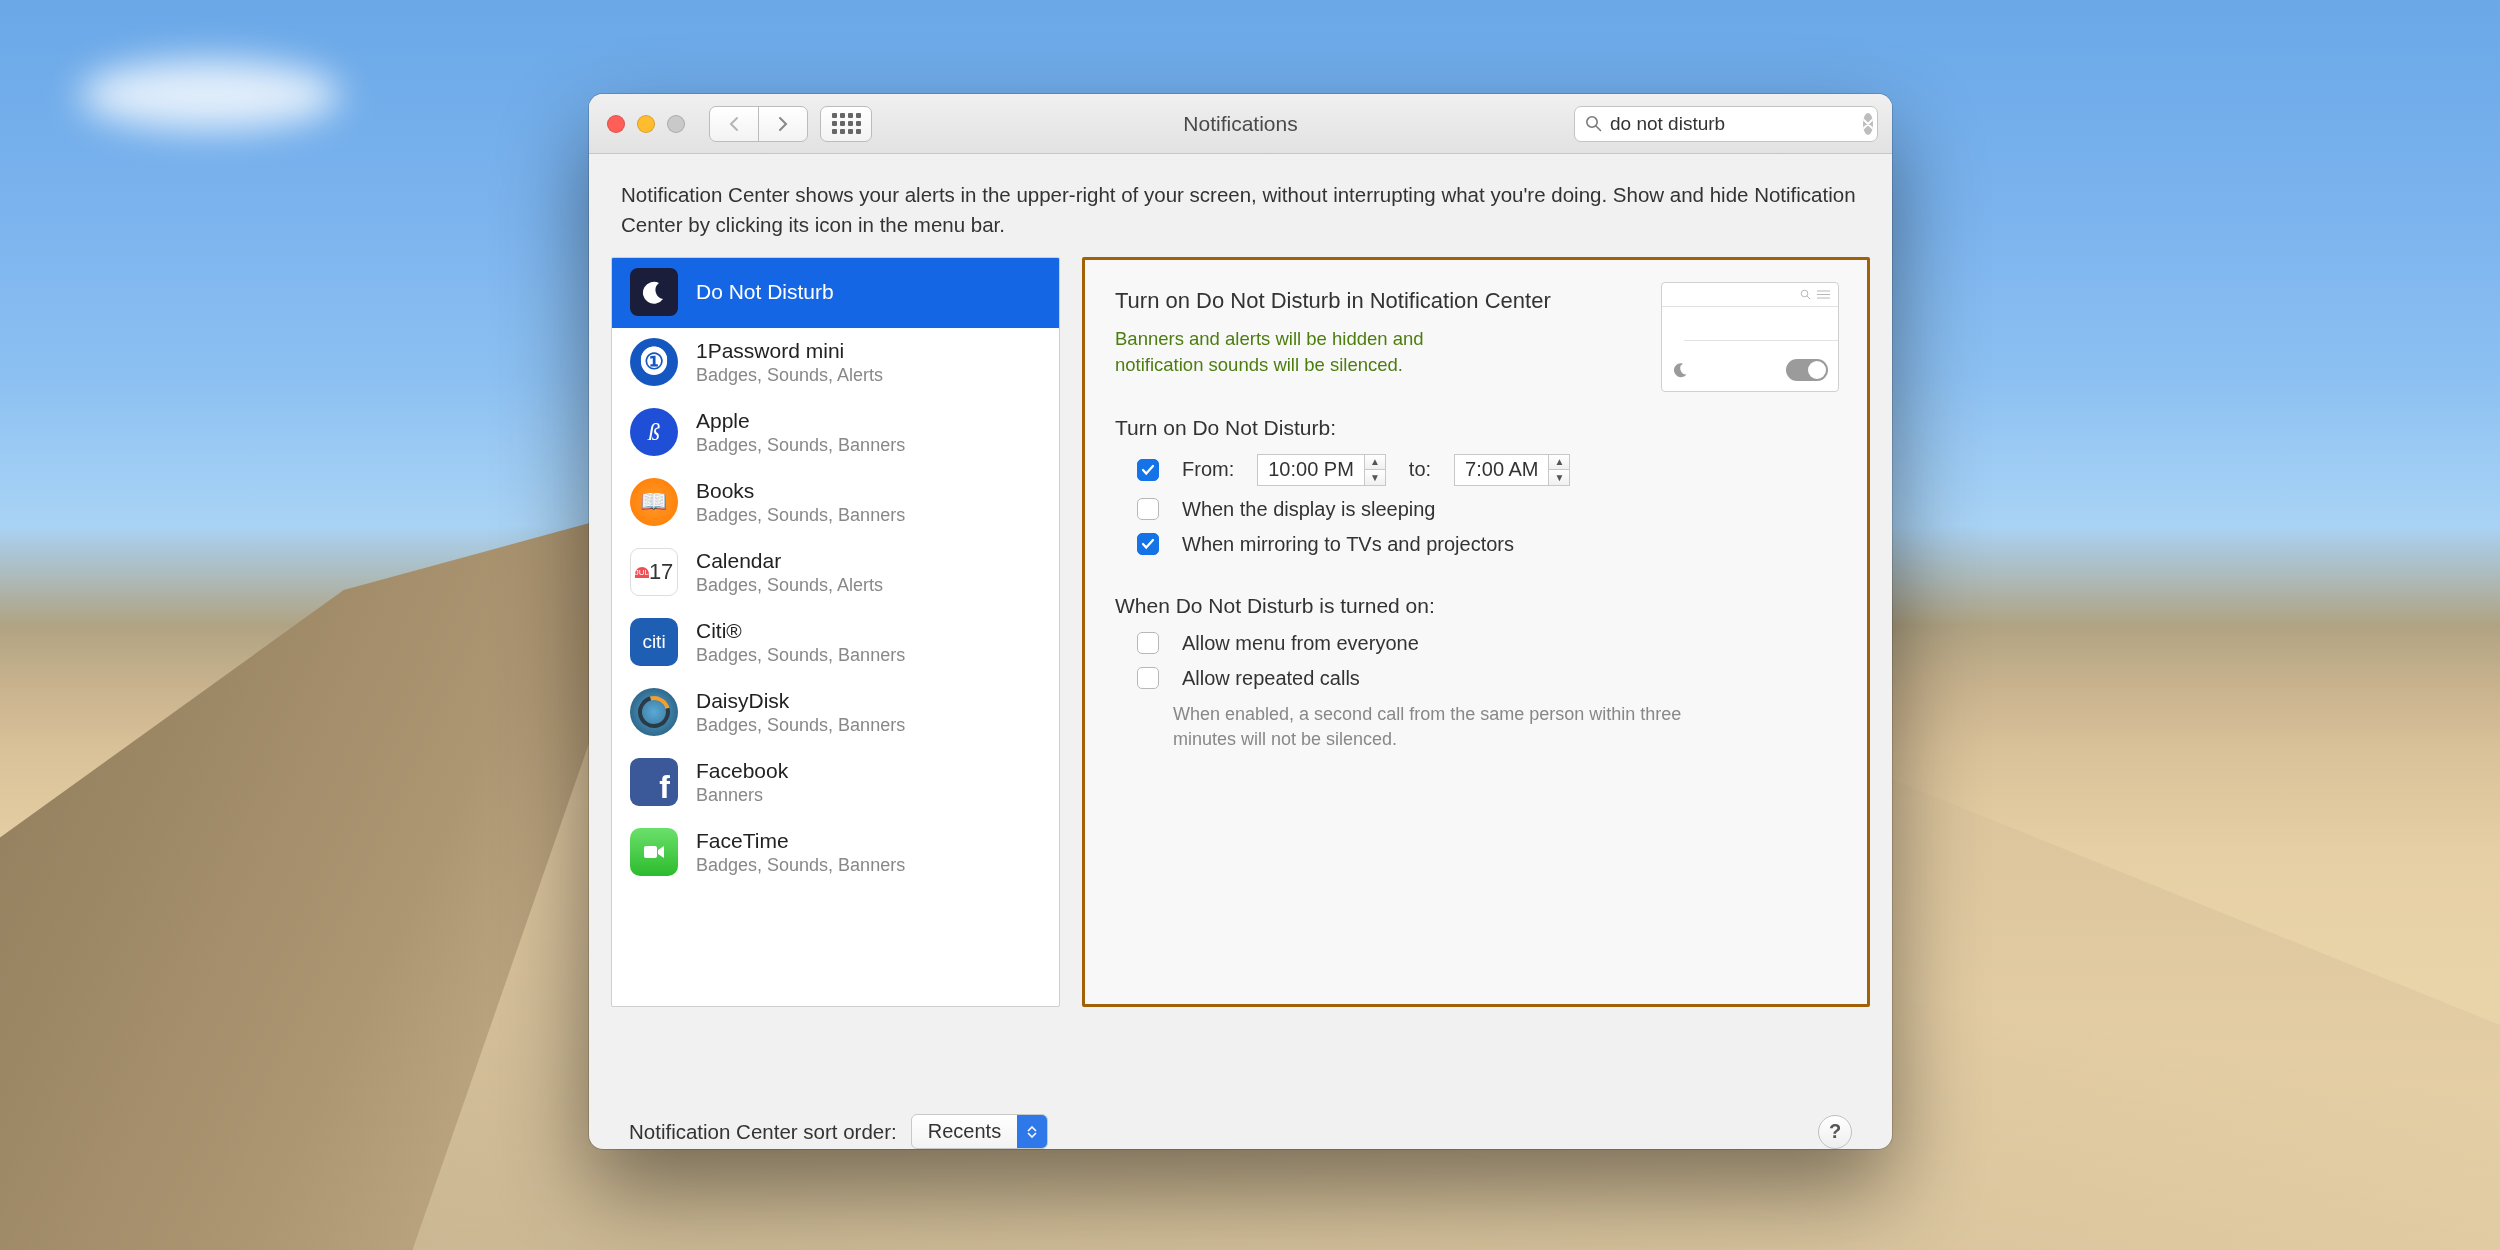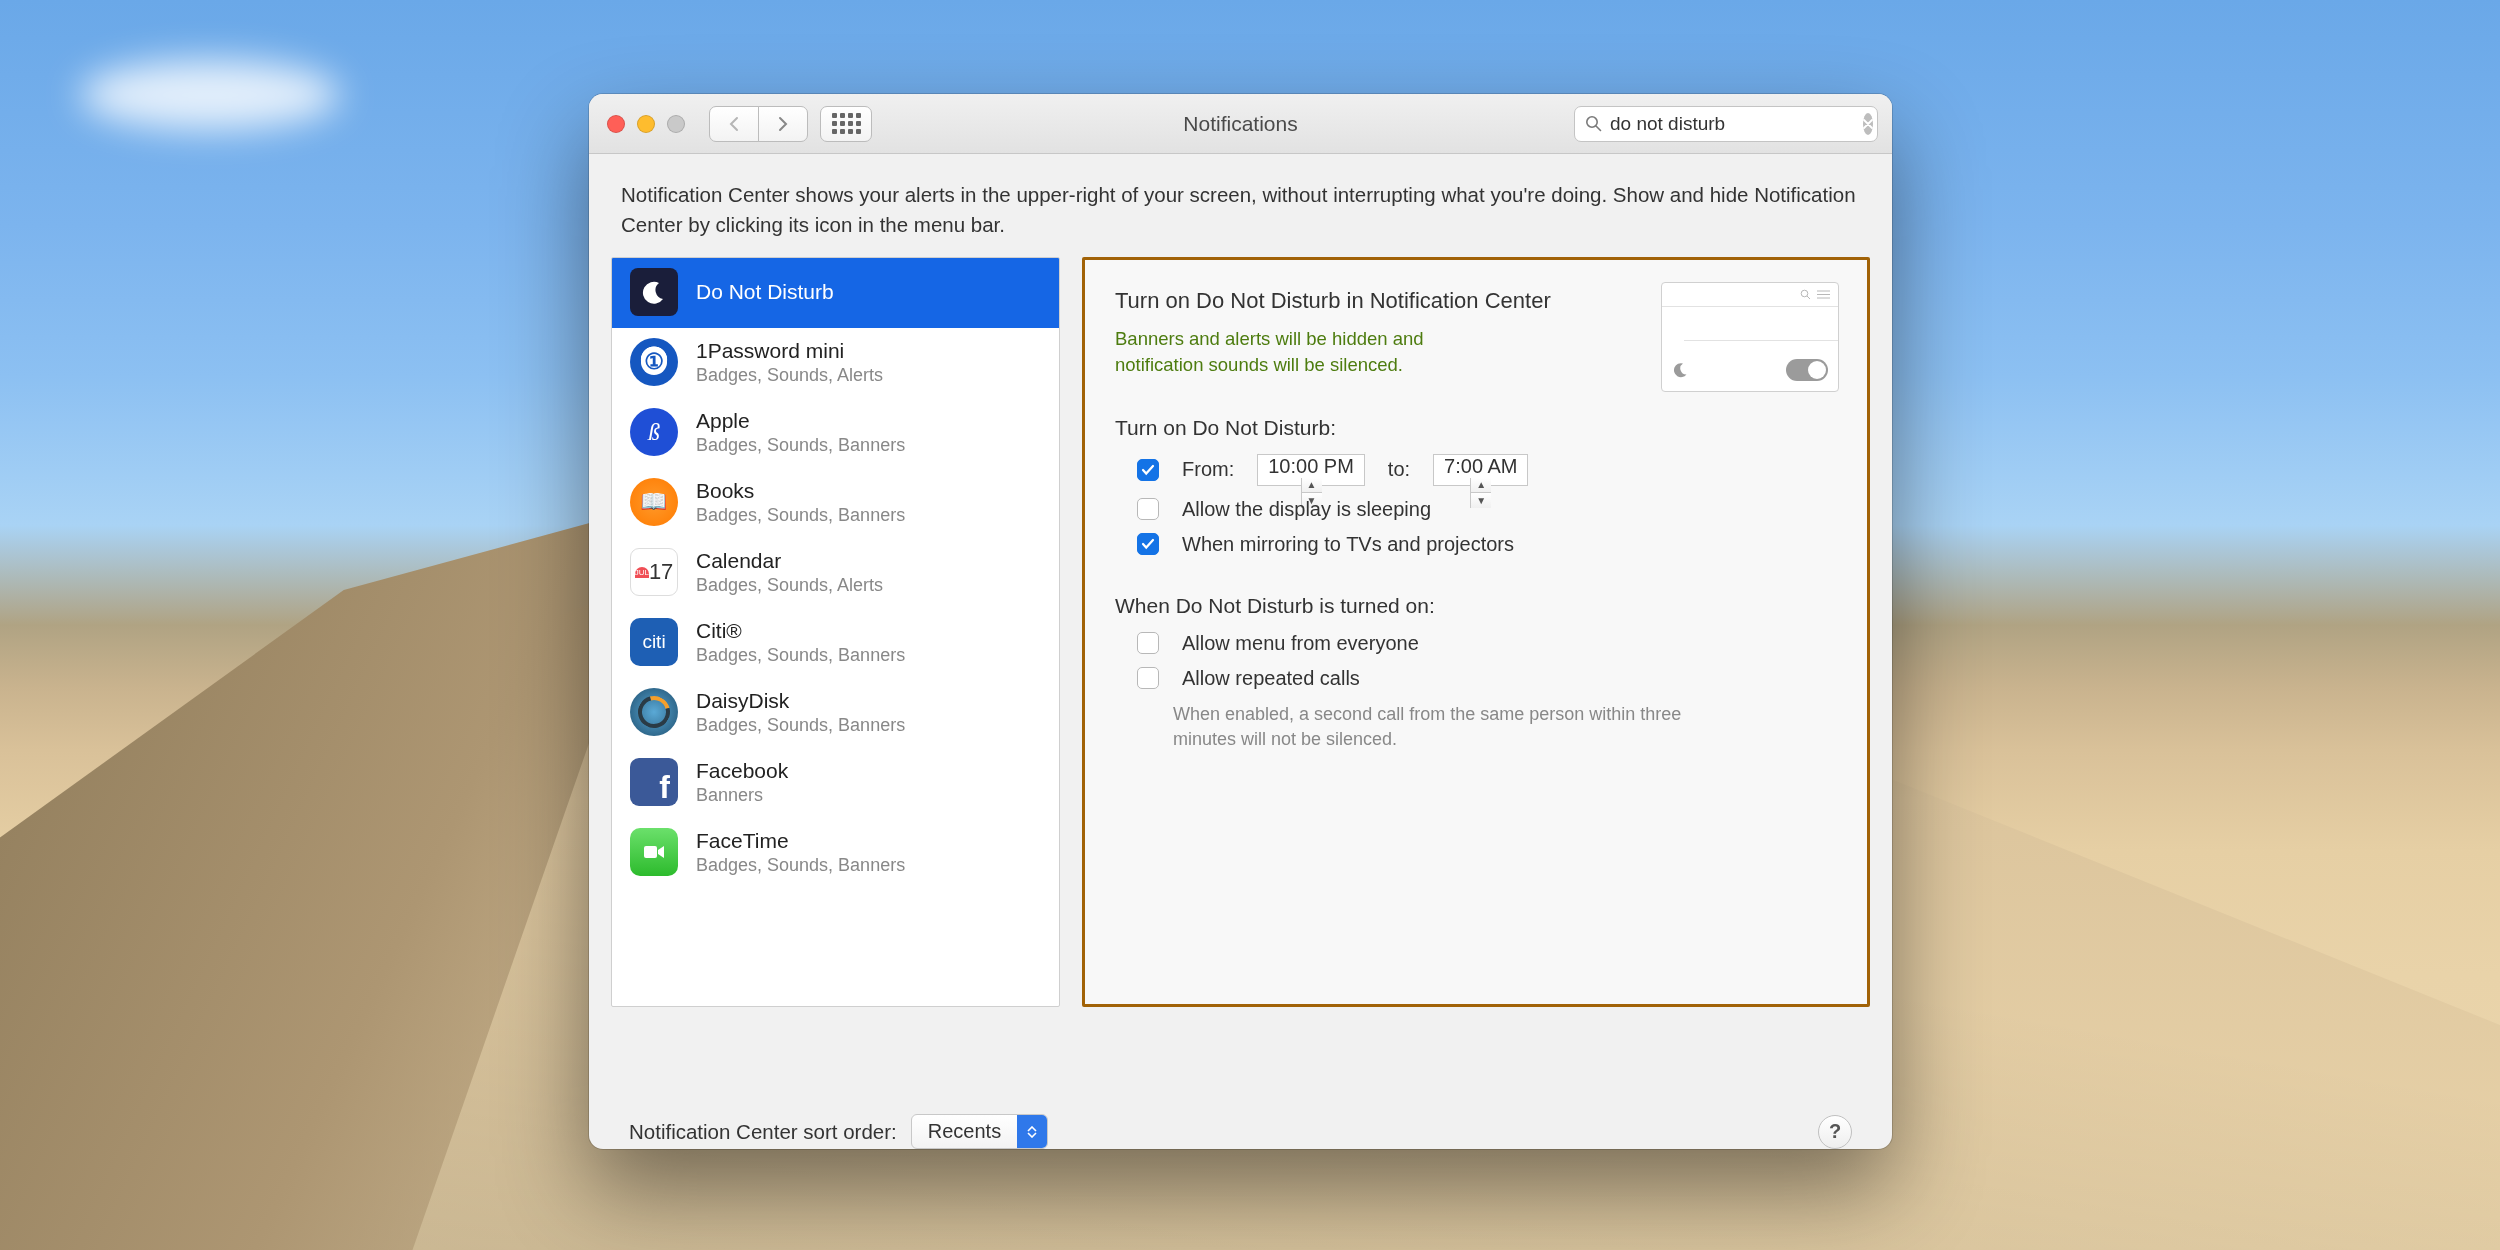--- a/index.html
+++ b/index.html
@@ -93,21 +93,21 @@
   .preview .dndrow{display:flex;align-items:center;justify-content:space-between;padding:6px 10px;}
   .mini-toggle{width:42px;height:22px;border-radius:11px;background:#9b9b9b;position:relative;}
   .mini-toggle::after{content:"";position:absolute;right:2px;top:2px;width:18px;height:18px;border-radius:50%;background:#fff;}
 
   .section-title{font-size:21px;margin-top:38px;margin-bottom:14px;}
   .row{display:flex;align-items:center;gap:23px;margin:12px 0 12px 22px;font-size:20px;}
   .cb{width:22px;height:22px;border:1px solid #b8b8b8;border-radius:5px;background:#fff;flex:none;display:flex;align-items:center;justify-content:center;}
   .cb.checked{background:#1473e6;border-color:#1473e6;}
   .cb.checked svg{display:block;}
   .cb svg{display:none;}
-  .timefield{display:flex;align-items:center;border:1px solid #c8c8c8;background:#fff;height:32px;flex-direction:column;}
+  .timefield{display:flex;align-items:center;border:1px solid #c8c8c8;background:#fff;height:32px;}
   .timefield span{padding:0 10px;font-size:20px;}
   .stepper{display:flex;flex-direction:column;border-left:1px solid #c8c8c8;}
   .stepper div{width:20px;height:15px;display:flex;align-items:center;justify-content:center;font-size:10px;background:linear-gradient(#fff,#f0f0f0);border-bottom:1px solid #c8c8c8;color:#555;}
   .stepper div:last-child{border-bottom:none;}
   .subhint{color:#888;font-size:18px;margin-left:58px;max-width:560px;line-height:1.4;margin-top:6px;}
 
   .footer{display:flex;align-items:center;padding:20px 40px 0;font-size:20.5px;color:#333;}
   .select{display:flex;align-items:flex-start;border:1px solid #c8c8c8;border-radius:6px;overflow:hidden;margin-left:14px;background:linear-gradient(#ffffff,#f3f3f3);}
   .select span{padding:5px 16px;font-size:20px;}
   .select .arrows{width:30px;align-self:stretch;background:#2f78ea;display:flex;flex-direction:column;align-items:center;justify-content:center;color:#fff;gap:0;}
@@ -313,21 +313,21 @@
           <span>7:00 AM</span>
           <div class="stepper">
               <div>▲</div>
               <div>▼</div>
             </div>
         </div>
       </div>
 
       <div class="row">
         <div class="cb"></div>
-        <span>Allow the display is sleeping</span>
+        <span>When the display is sleeping</span>
       </div>
 
       <div class="row">
         <div class="cb checked">
             <svg width="14" height="14" viewBox="0 0 14 14">
               <path d="M2 7l3.2 3.5L12 3" stroke="#fff" stroke-width="2.2" fill="none" stroke-linecap="round"></path>
             </svg>
           </div>
         <span>When mirroring to TVs and projectors</span>
       </div>

